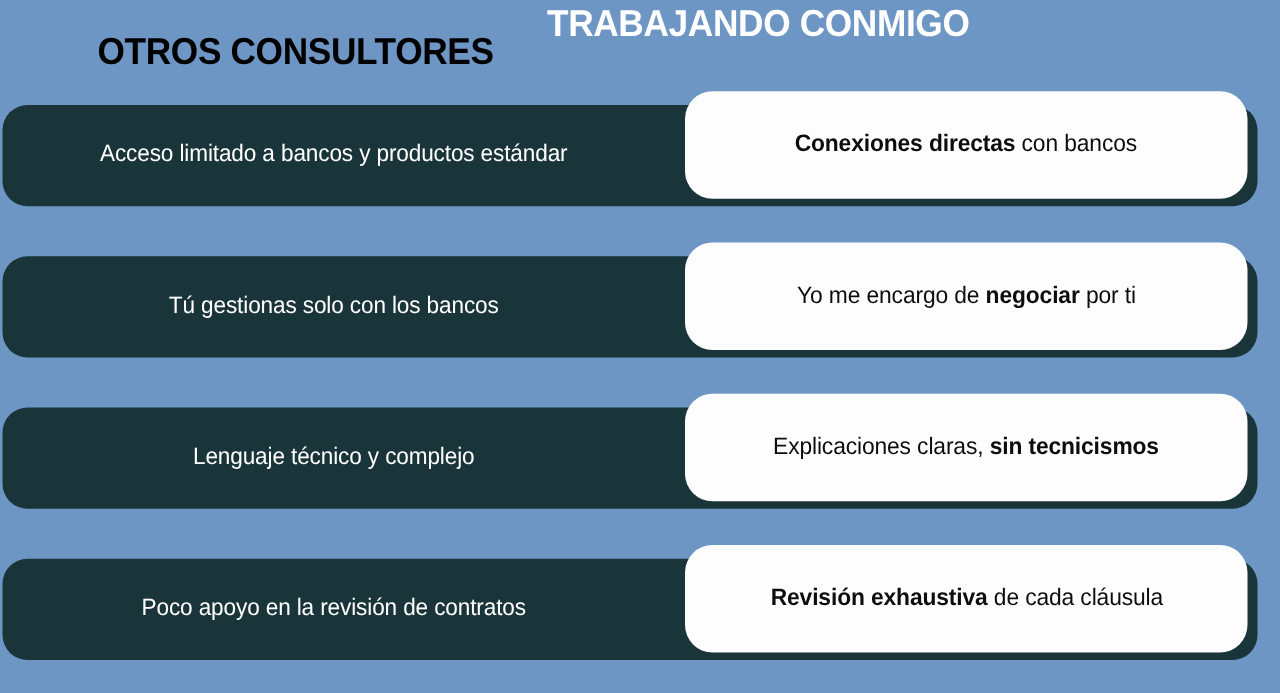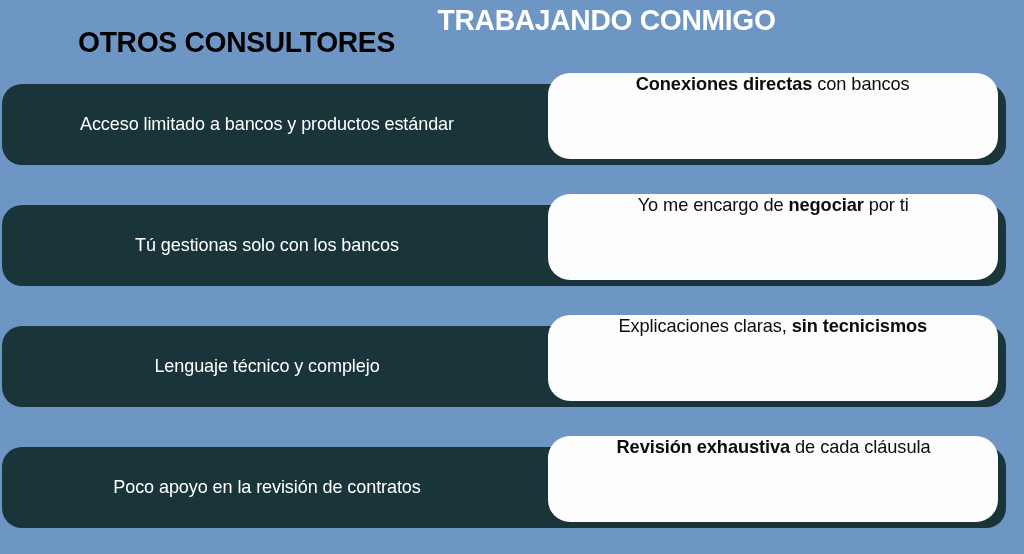--- a/index.html
+++ b/index.html
@@ -92,20 +92,21 @@
   .white-card {
     position: absolute;
     left: 548px;
     top: 0px;
     width: 450px;
     height: 86px;
     background: #fdfdfd;
     border-radius: 22px;
     z-index: 2;
     display: flex;
+    align-items: center;
     justify-content: center;
     box-sizing: border-box;
     padding: 0 16px;
   }
   .white-label {
     color: #0d0d0d;
     font-size: 19px;
     font-weight: 400;
     line-height: 1.2;
     letter-spacing: -0.1px;

